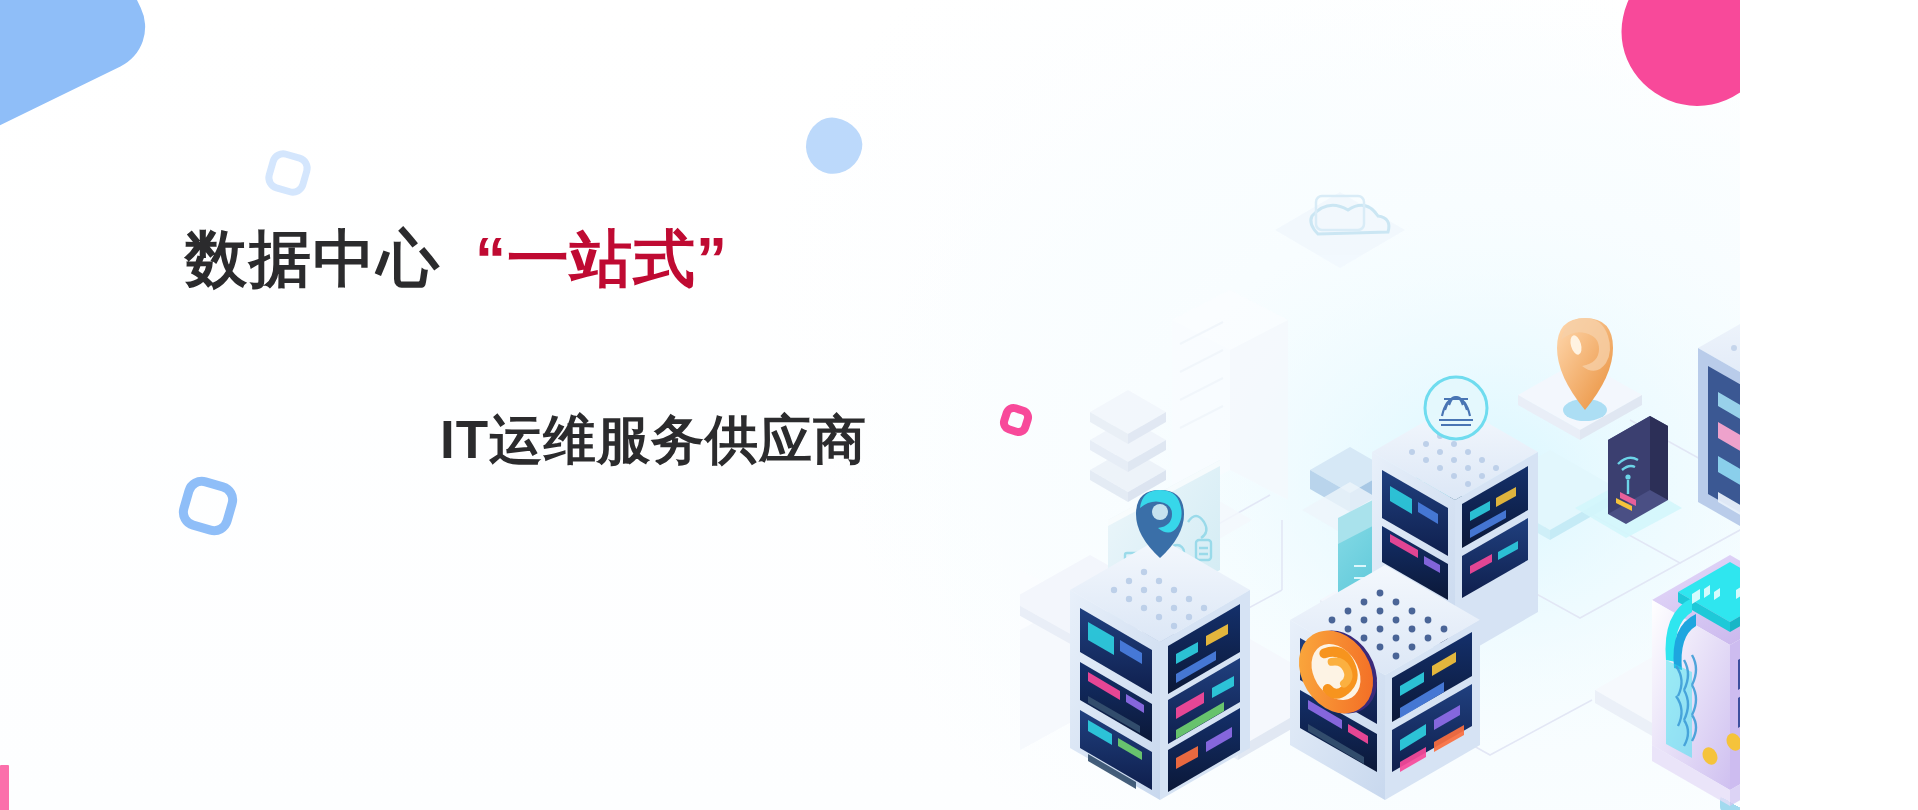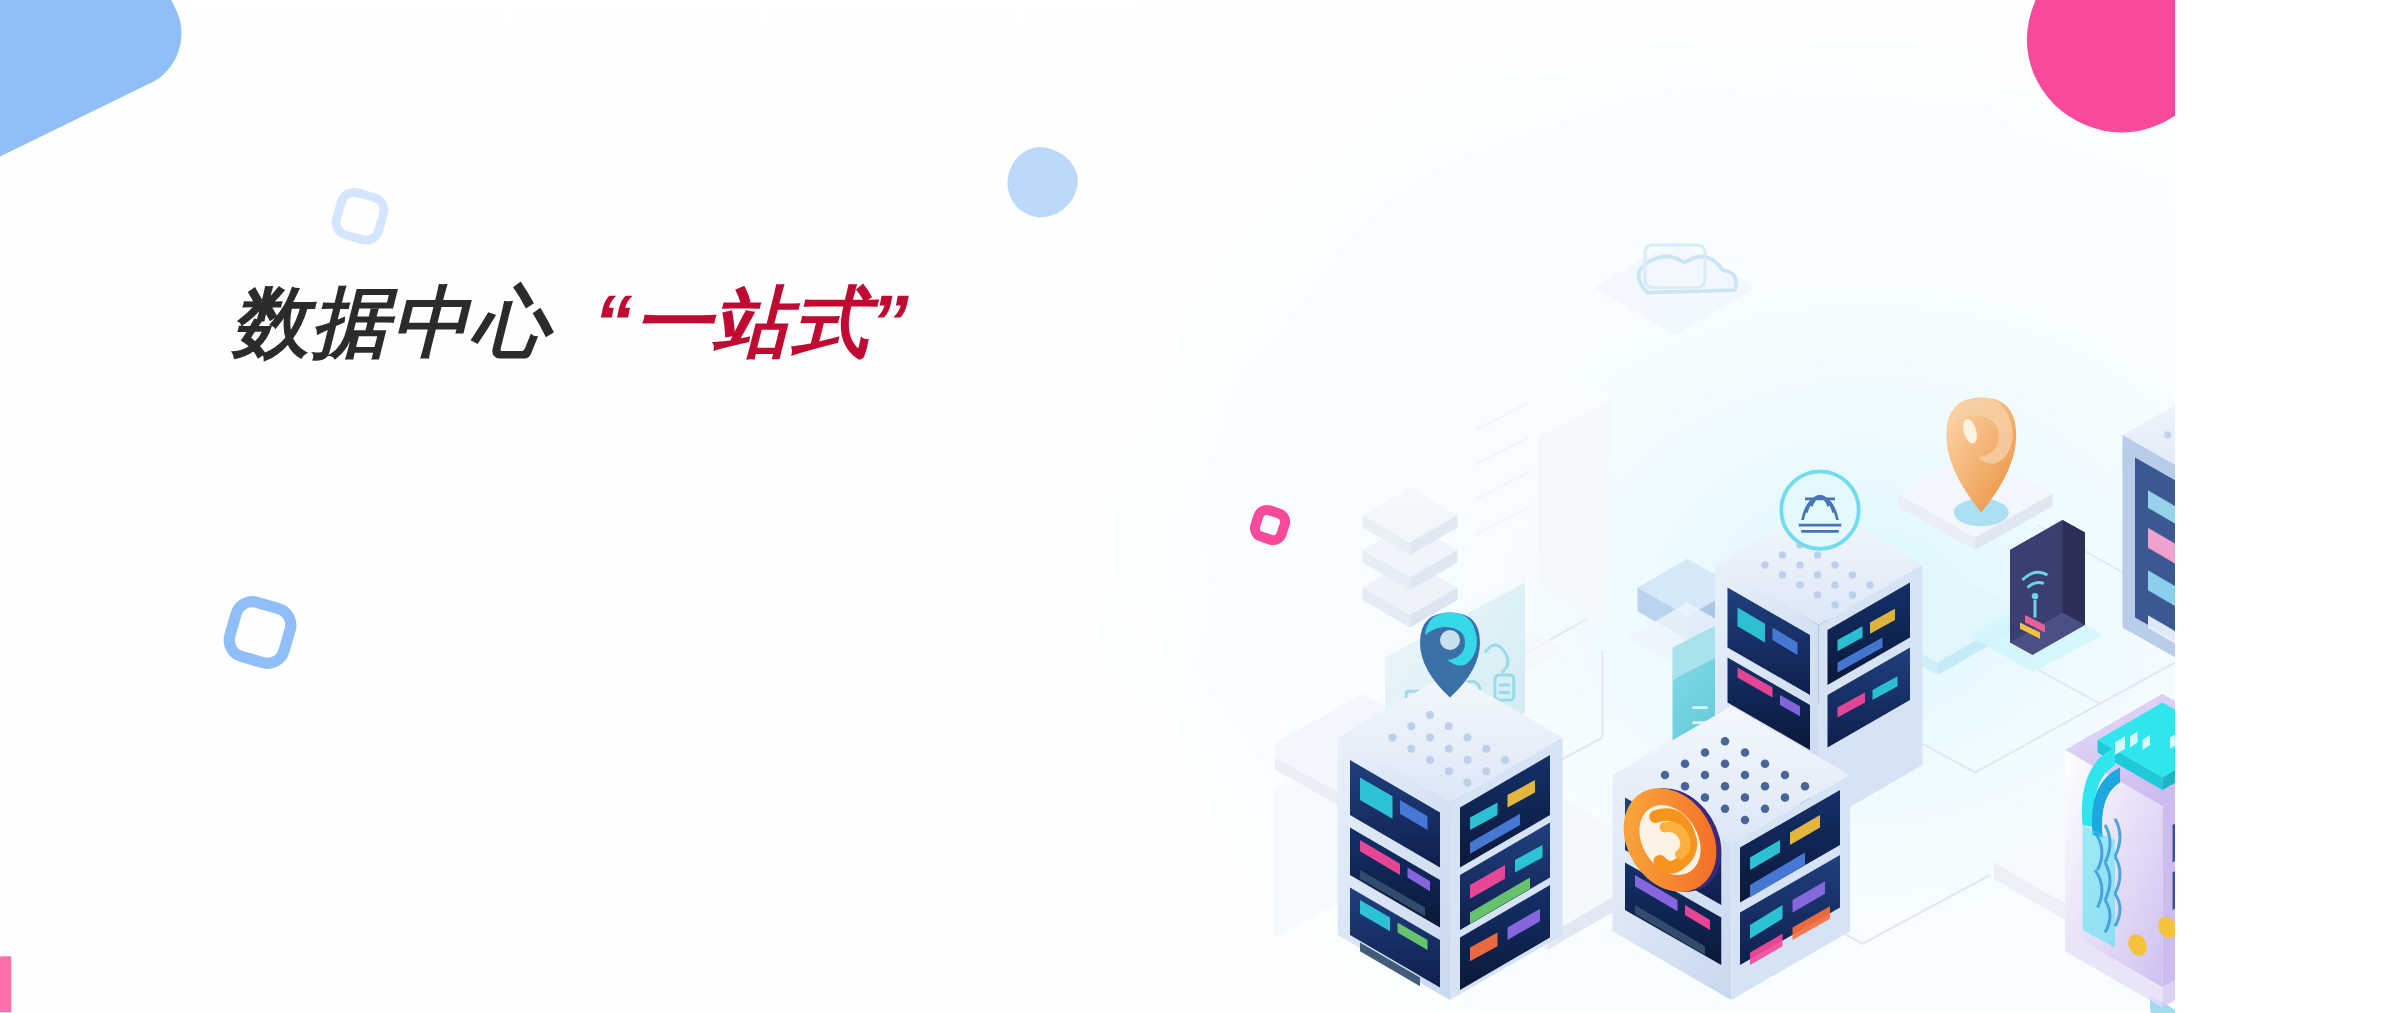--- a/index.html
+++ b/index.html
@@ -9,21 +9,20 @@
     background:#ffffff;
     position:relative;
   }
   #banner {
     position:absolute; left:0; top:0; width:1740px; height:810px;
     overflow:hidden;
     background:
       radial-gradient(ellipse 900px 700px at 1500px 480px, #f2fbff 0%, #f8fdff 40%, rgba(255,255,255,0) 72%),
       radial-gradient(ellipse 700px 620px at 1260px 300px, #fafdff 0%, rgba(255,255,255,0) 70%),
       linear-gradient(180deg,#ffffff 0%,#fdfeff 100%);
-    font-style: italic;
   }
 
   
   .deco { position:absolute; }
 
   .blob-tl {
     left:-112px; top:-126px; width:232px; height:236px;
     background:#8fbef8;
     border-radius:44px 44px 44px 44px;
     transform:rotate(-26deg);
@@ -88,20 +87,21 @@
   <div class="deco blob-tl"></div>
   <div class="deco blob-tr"></div>
   <div class="deco ring-sm-blue1"></div>
   <div class="deco ring-sm-blue2"></div>
   <div class="deco blob-blue-solid"></div>
   <div class="deco ring-sm-pink"></div>
   <div class="deco bar-bl"></div>
 
   <div id="headline">
     <div class="line1"><span class="dark">数据中心</span><span class="accent"><span class="qm">“</span><span>一站式</span><span class="qm">”</span></span></div>
+    <div class="line2">IT运维服务供应商</div>
   </div>
 
   <div id="scene">
   <svg width="898" height="810" viewBox="0 0 898 810" xmlns="http://www.w3.org/2000/svg">
     <defs>
       <linearGradient id="gRack" x1="0" y1="0" x2="0" y2="1">
         <stop offset="0" stop-color="#f4f8fd"></stop>
             <stop offset="1" stop-color="#dce7f6"></stop>
       </linearGradient>
       <linearGradient id="gRackSide" x1="0" y1="0" x2="1" y2="1">

